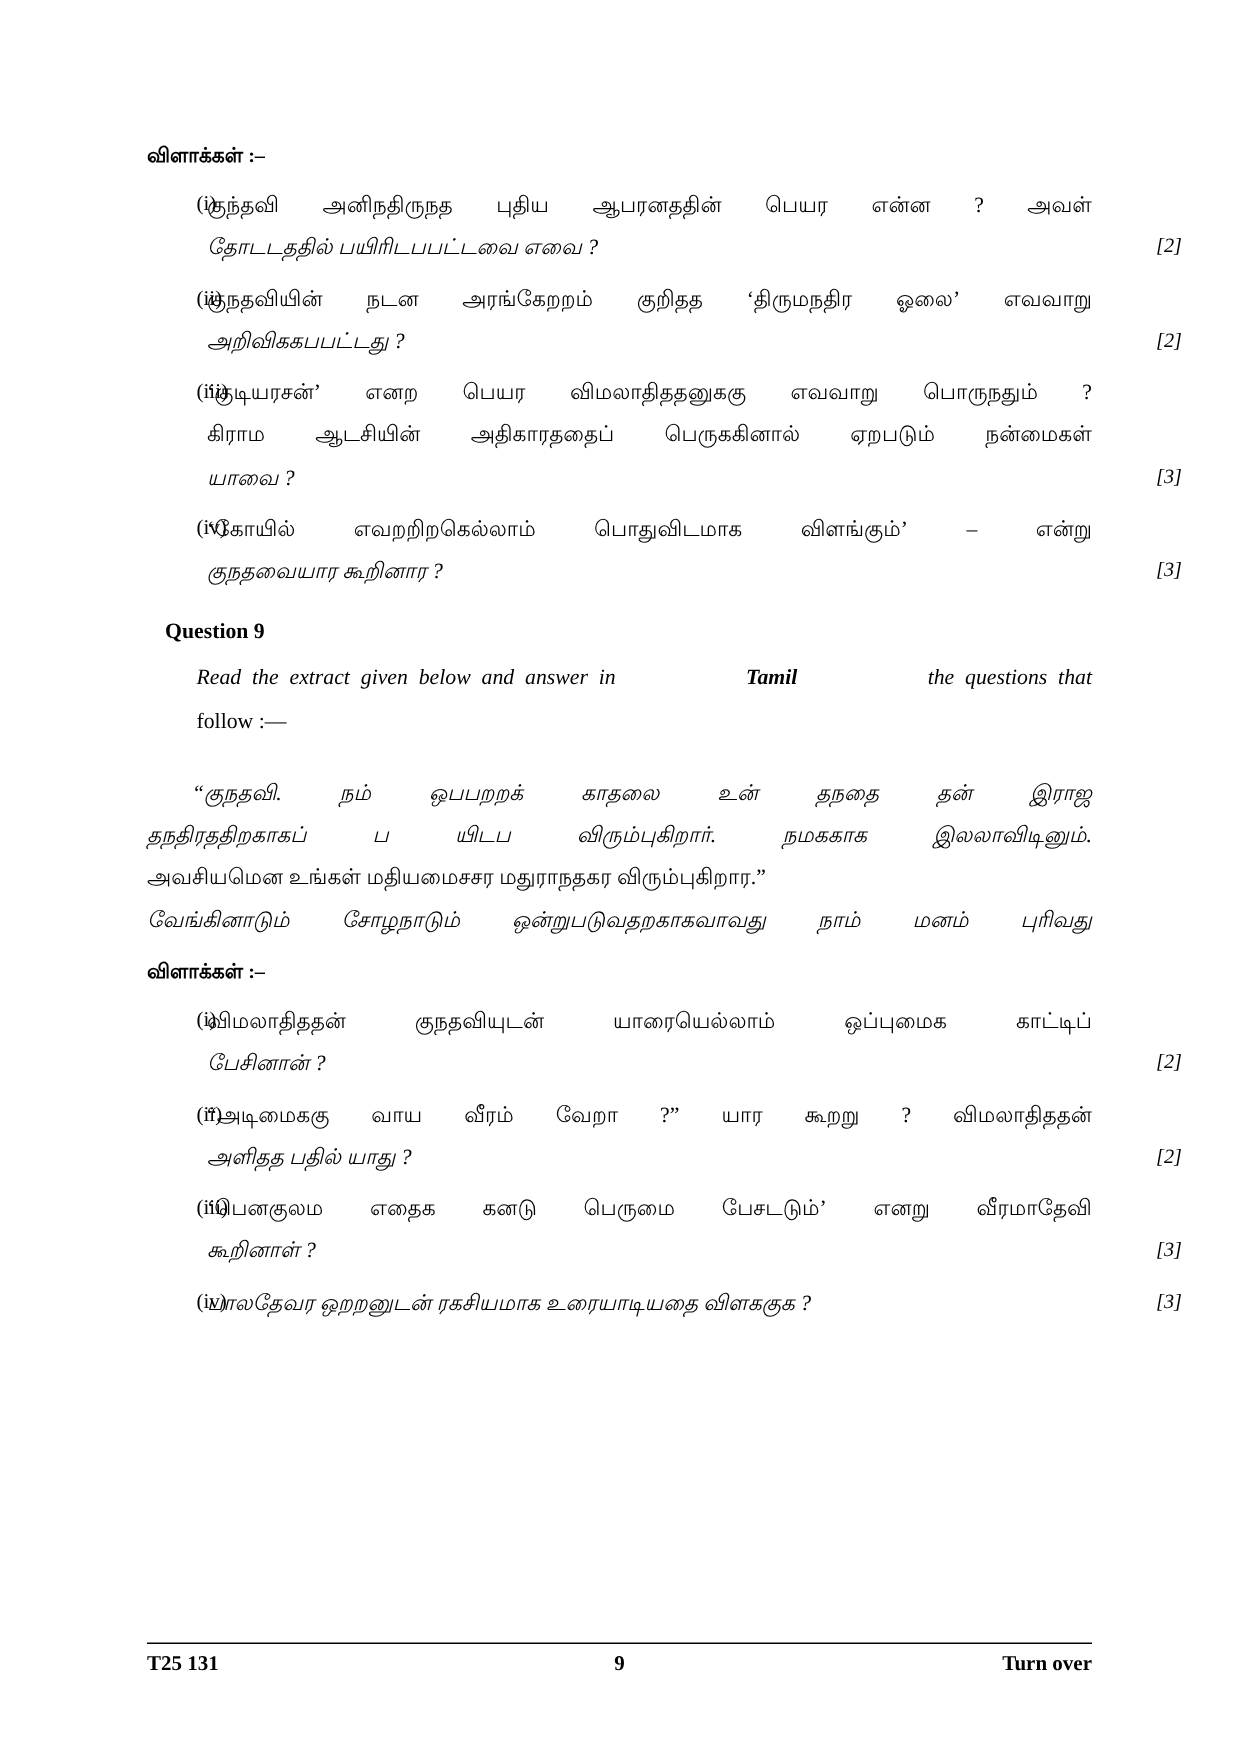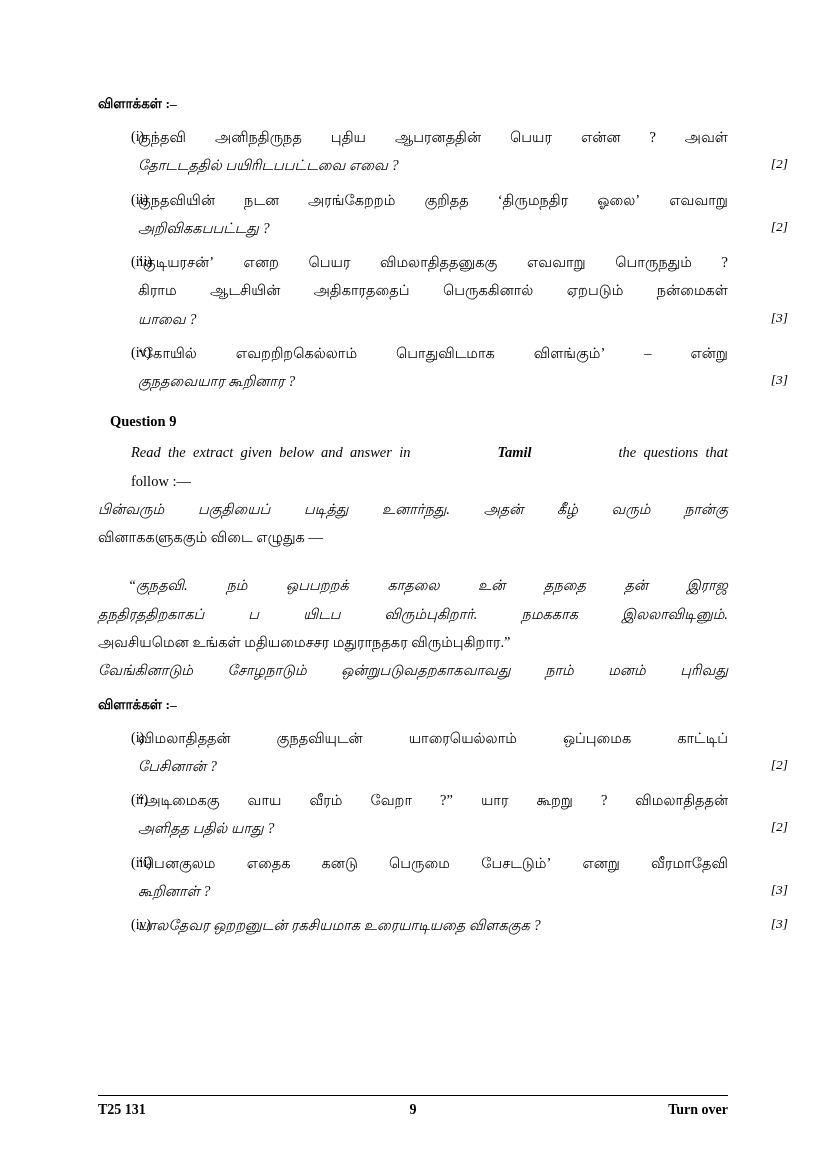--- a/index.html
+++ b/index.html
@@ -219,33 +219,20 @@
 
     <div class="para indent-para">
       <div class="ln justify">
         <span>Read&nbsp; the&nbsp; extract&nbsp; given&nbsp; below&nbsp; and&nbsp; answer&nbsp; in&nbsp;&nbsp;</span>
         <span class="bold" style="font-weight:bold">Tamil</span>
         <span>&nbsp;&nbsp;the&nbsp; questions&nbsp; that</span>
       </div>
       <div class="ln">follow :—</div>
     </div>
 
-    <div class="para">
-      <div class="ln justify">
-          <span class="w">பின்வரும்</span>
-          <span class="w">பகுதியைப்</span>
-          <span class="w">படித்து</span>
-          <span class="w">உனார்நது.</span>
-          <span class="w">அதன்</span>
-          <span class="w">கீழ்</span>
-          <span class="w">வரும்</span>
-          <span class="w">நான்கு</span>
-        </div>
-      <div class="ln">வினாககளுககும் விடை எழுதுக —</div>
-    </div>
 
     <div class="para extract">
       <div class="ln justify">
           <span class="w">“குநதவி.</span>
           <span class="w">நம்</span>
           <span class="w">ஒபபறறக்</span>
           <span class="w">காதலை</span>
           <span class="w">உன்</span>
           <span class="w">தநதை</span>
           <span class="w">தன்</span>

